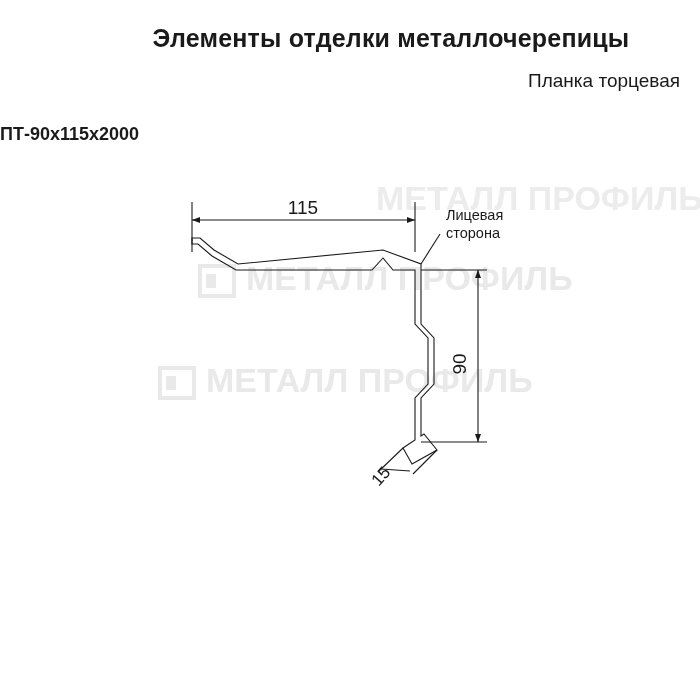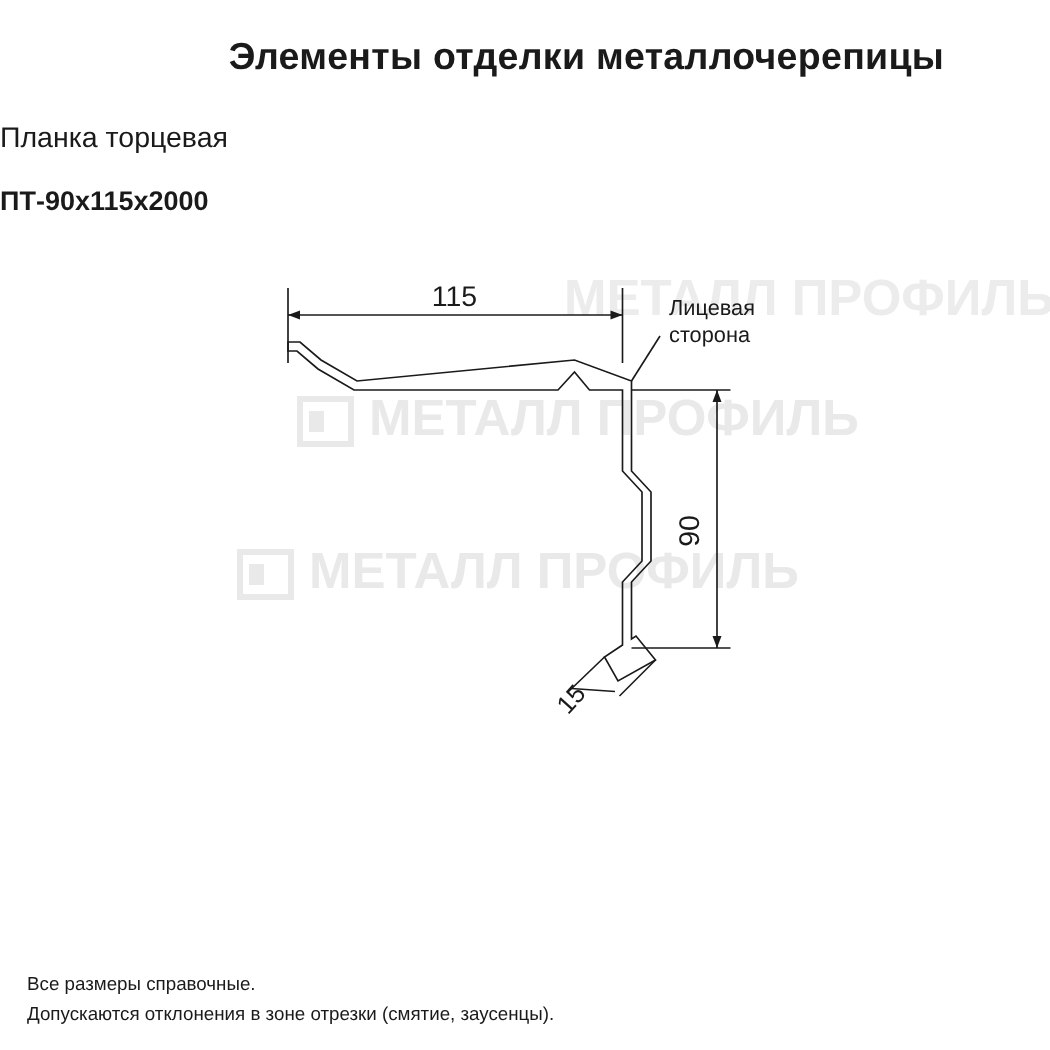--- a/index.html
+++ b/index.html
@@ -26,37 +26,37 @@
     left: 0;
     width: 700px;
     text-align: center;
     font-size: 25px;
     font-weight: bold;
     letter-spacing: 0.2px;
     padding-left: 41px;
   }
   .subtitle {
     position: absolute;
-    top: 82px;
+    top: 70px;
     left: 0;
     width: 680px;
-    text-align: left;
+    text-align: right;
     font-size: 19px;
   }
   .code {
     position: absolute;
     top: 124px;
     left: 0;
     width: 700px;
     font-size: 18px;
     font-weight: bold;
   }
   .drawing {
     position: absolute;
-    top: 162px;
+    top: 172px;
     left: 0;
     width: 565px;
     height: 380px;
   }
   .watermark {
     position: absolute;
     left: 0;
     top: 0;
     width: 700px;
     height: 700px;
@@ -157,18 +157,14 @@
       <g font-family="Liberation Sans, sans-serif" fill="#1a1a1a">
         <text x="303" y="42" font-size="19" text-anchor="middle">115</text>
         <text x="466" y="192" font-size="19" text-anchor="middle" transform="rotate(-90 466 192)">90</text>
         <text x="385" y="308" font-size="17" text-anchor="middle" transform="rotate(-48 385 308)">15</text>
         <text x="446" y="48" font-size="14.5">Лицевая</text>
         <text x="446" y="66" font-size="14.5">сторона</text>
       </g>
     </svg>
   </div>
 
-  <div class="footer">
-    <div>Все размеры справочные.</div>
-    <div>Допускаются отклонения в зоне отрезки (смятие, заусенцы).</div>
-  </div>
 
 </div>
 
 </body></html>

